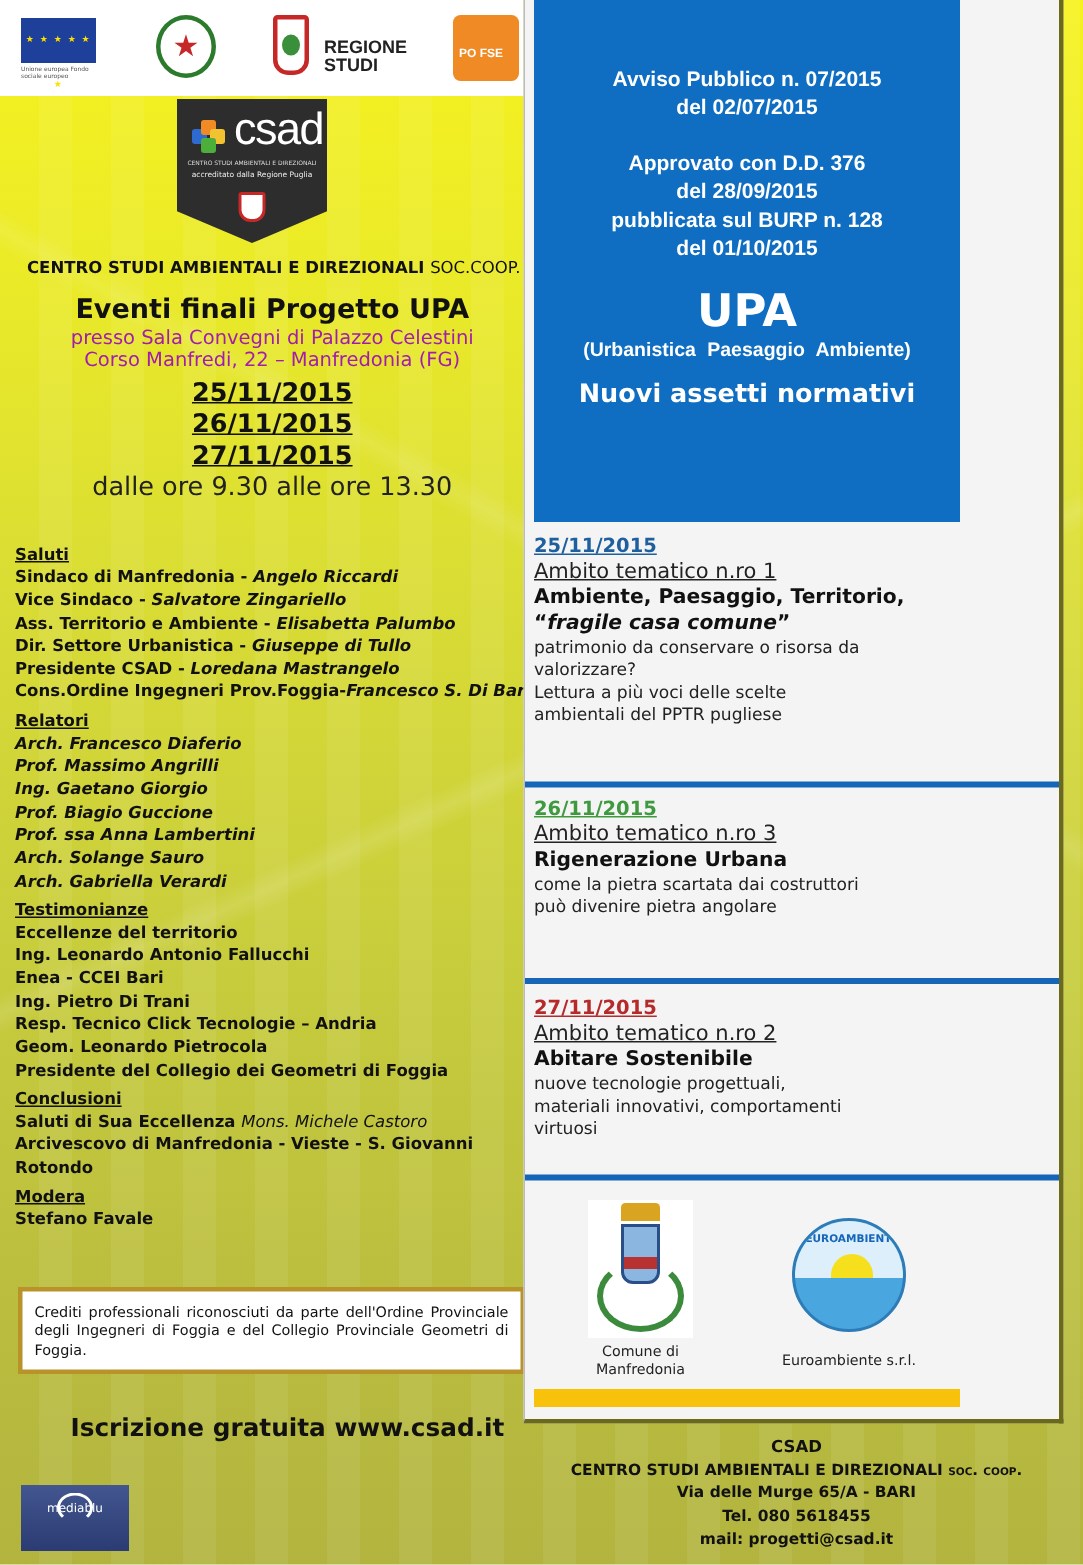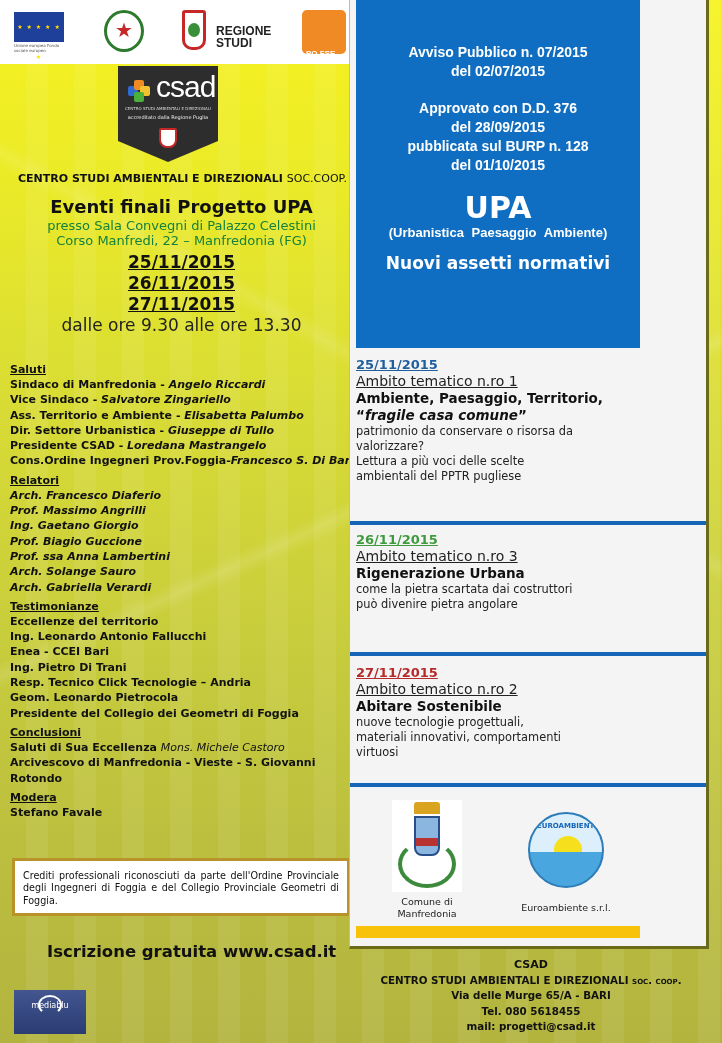--- a/index.html
+++ b/index.html
@@ -34,40 +34,40 @@
       border: 3px solid #2c7a2c; background: #fff; text-align: center; line-height: 34px; color: #c62828; font-size: 20px;
     }
     .logo-puglia-shield {
       position: absolute; left: 182px; top: 10px; width: 24px; height: 40px; background: #fff;
       border: 3px solid #c62828; border-radius: 3px 3px 10px 10px;
     }
     .logo-puglia-shield::before { content: ""; position: absolute; left: 3px; top: 10px; width: 12px; height: 14px; border-radius: 50%; background: #3a8f3a; }
     .logo-puglia-text { position: absolute; left: 216px; top: 25px; font-family: "Liberation Sans", sans-serif; font-weight: bold; font-size: 12px; line-height: 12px; color: #222; }
     .logo-pofse {
       position: absolute; left: 302px; top: 10px; width: 44px; height: 44px; background: #f08a24; border-radius: 5px;
-      color: #fff; font-family: "Liberation Sans", sans-serif; font-weight: bold; font-size: 8px; padding: 40px 0 0 4px; line-height: 8px;
+      color: #fff; font-family: "Liberation Sans", sans-serif; font-weight: bold; font-size: 8px; padding: 22px 0 0 4px; line-height: 8px;
     }
     
     .csad-badge {
       position: absolute; left: 118px; top: 66px; width: 100px; height: 96px; background: #2d2d2d;
       clip-path: polygon(0 0, 100% 0, 100% 78%, 50% 100%, 0 78%);
     }
     .csad-puzzle { position: absolute; left: 10px; top: 14px; width: 22px; height: 22px; }
     .csad-puzzle span { position: absolute; width: 10px; height: 10px; border-radius: 2px; }
     .csad-word { position: absolute; left: 38px; top: 4px; font-family: "Liberation Sans", sans-serif; font-size: 30px; color: #ffffff; letter-spacing: -1px; }
     .csad-sub { position: absolute; left: 4px; top: 40px; width: 92px; text-align: center; font-size: 4px; color: #ddd; }
     .csad-acc { position: absolute; left: 4px; top: 48px; width: 92px; text-align: center; font-size: 5px; color: #eee; }
     .csad-emblem { position: absolute; left: 41px; top: 62px; width: 18px; height: 20px; background: #fff; border: 2px solid #c62828; border-radius: 2px 2px 8px 8px; }
     .csad-fullname { position: absolute; left: 18px; top: 172px; font-size: 11px; font-weight: bold; color: #111; white-space: nowrap; }
     .csad-fullname .soc { font-weight: normal; }
 
     
     .left-col { position: absolute; left: 14px; top: 196px; width: 335px; text-align: center; }
     .event-title { font-size: 18px; font-weight: bold; color: #111; line-height: 22px; white-space: nowrap; }
-    .event-venue { font-size: 13px; line-height: 15px; color: #15803d; white-space: nowrap; }
+    .event-venue { font-size: 13px; line-height: 15px; color: #a21caf; white-space: nowrap; }
     .event-dates { margin-top: 4px; }
     .event-date { font-size: 17px; font-weight: bold; text-decoration: underline; line-height: 21px; color: #111; }
     .event-time { font-size: 17px; line-height: 21px; color: #222; white-space: nowrap; }
 
     .program { position: absolute; left: 10px; top: 363px; width: 345px; }
     .prog-section { margin-bottom: 5px; }
     .prog-head { font-size: 11px; font-weight: bold; text-decoration: underline; line-height: 14px; color: #111; }
     .prog-line { font-size: 11px; font-weight: bold; line-height: 15.3px; color: #111; white-space: nowrap; }
     .prog-line .name { font-style: italic; }
     .prog-line.italic { font-style: italic; }

